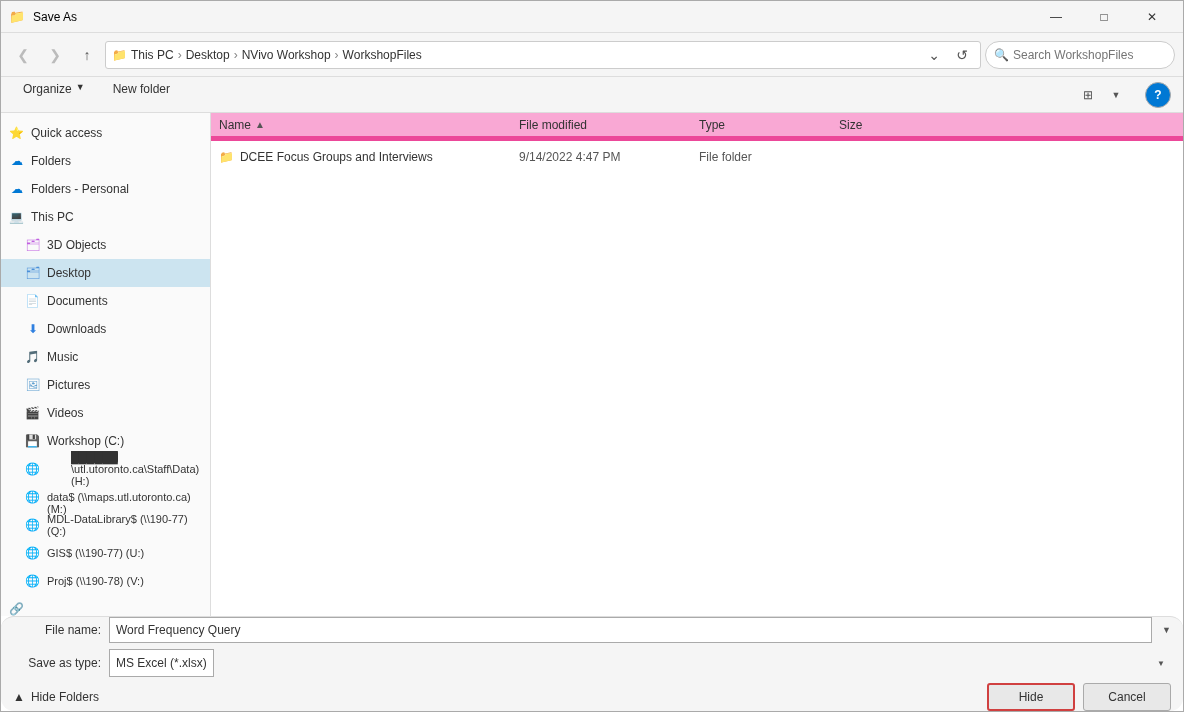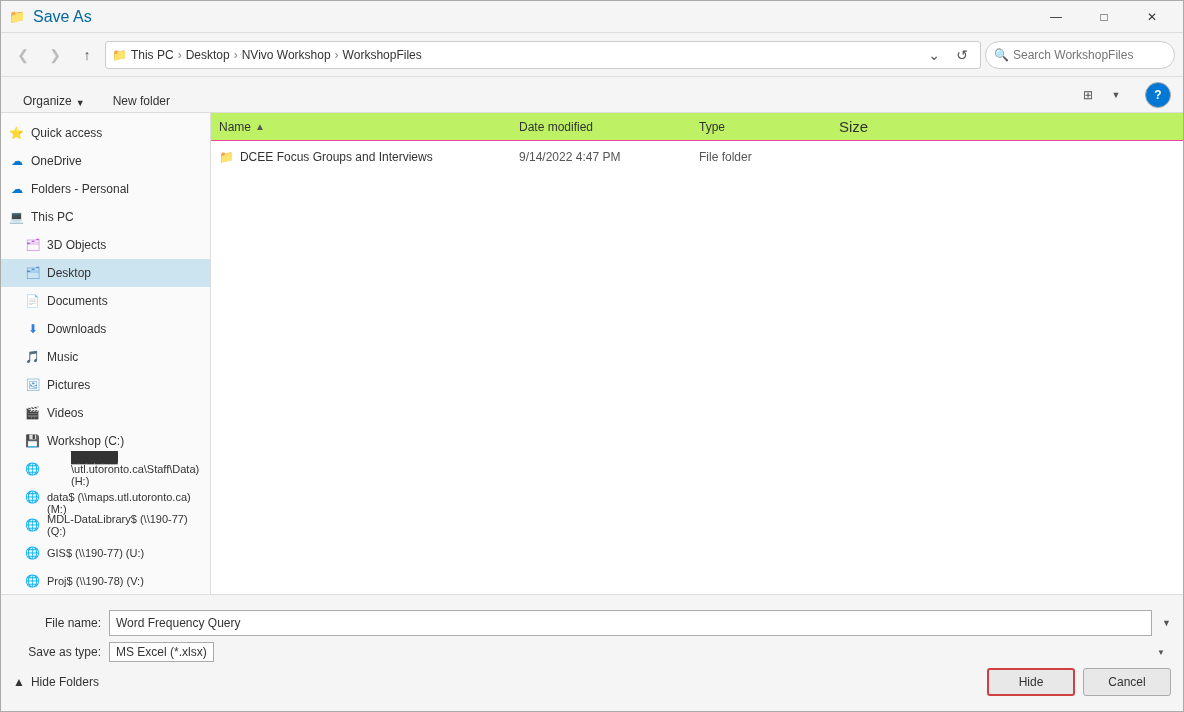--- a/index.html
+++ b/index.html
@@ -28,22 +28,22 @@
       width: 16px;
       height: 16px;
       margin-right: 8px;
       display: flex;
       align-items: center;
       justify-content: center;
       color: #f0a000;
     }
     .title-bar-title {
       flex: 1;
-      font-size: 16px;
-      color: #0369a1;
+      font-size: 12px;
+      color: #000000;
     }
     .title-bar-controls {
       display: flex;
       gap: 2px;
     }
     .title-bar-btn {
       width: 46px;
       height: 32px;
       border: none;
       background: transparent;
@@ -142,21 +142,21 @@
     }
     .toolbar-btn {
       height: 26px;
       padding: 0 10px;
       border: none;
       background: transparent;
       cursor: pointer;
       font-size: 12px;
       color: #333;
       display: flex;
-      align-items: flex-end;
+      align-items: flex-start;
       gap: 4px;
       border-radius: 3px;
     }
 
     .content-area {
       flex: 1;
       display: flex;
       overflow: hidden;
     }
 
@@ -197,30 +197,30 @@
 
     .main-panel {
       flex: 1;
       display: flex;
       flex-direction: column;
       overflow: hidden;
     }
 
     .column-header {
       height: 28px;
-      background: #bef264;
-      border-bottom: 1px solid #ec4899;
+      background: #f9a8d4;
+      border-bottom: 5px solid #ec4899;
       display: flex;
       align-items: center;
       padding: 0 8px;
     }
     .col-name { width: 300px; font-size: 12px; color: #333; display: flex; align-items: center; gap: 4px; }
     .col-date { width: 180px; font-size: 12px; color: #333; }
     .col-type { width: 140px; font-size: 12px; color: #333; }
-    .col-size { width: 100px; font-size: 15px; color: #333; }
+    .col-size { width: 100px; font-size: 12px; color: #333; }
 
     .file-list {
       flex: 1;
       overflow-y: auto;
       background: white;
       padding: 2px 0;
     }
     .file-row {
       height: 28px;
       display: flex;
@@ -230,21 +230,22 @@
       font-size: 12px;
     }
     .file-name { width: 300px; display: flex; align-items: center; gap: 6px; color: #333; }
     .file-date { width: 180px; color: #555; }
     .file-type { width: 140px; color: #555; }
     .file-size { width: 100px; color: #555; }
 
     .footer {
       border-top: 1px solid #ddd;
       background: #f5f5f5;
-      padding: 15px 12px;
+      padding: 0 12px;
+      border-radius: 13px;
     }
     .footer-row {
       display: flex;
       align-items: center;
       margin-bottom: 6px;
       gap: 8px;
     }
     .footer-label {
       width: 88px;
       text-align: right;
@@ -255,21 +256,21 @@
       flex: 1;
       height: 26px;
       border: 1px solid #aaa;
       padding: 0 6px;
       font-size: 12px;
       color: #333;
       background: white;
     }
     .footer-select {
       flex: 1;
-      height: 20px;
+      height: 28px;
       border: 1px solid #aaa;
       padding: 0 6px;
       font-size: 12px;
       color: #333;
       background: white;
       appearance: none;
       -webkit-appearance: none;
       cursor: pointer;
     }
     .select-wrapper {
@@ -420,21 +421,21 @@
 
   <div class="content-area">
 
     <div class="sidebar">
       <div class="sidebar-item">
         <div class="sidebar-item-icon icon-quick-access">⭐</div>
         <span>Quick access</span>
       </div>
       <div class="sidebar-item">
         <div class="sidebar-item-icon icon-onedrive">☁</div>
-        <span>OneDrive</span>
+        <span>Folders</span>
       </div>
       <div class="sidebar-item">
         <div class="sidebar-item-icon icon-onedrive">☁</div>
         <span>Folders - Personal</span>
       </div>
       <div class="sidebar-item">
         <div class="sidebar-item-icon icon-this-pc">💻</div>
         <span>This PC</span>
       </div>
       <div class="sidebar-item indent1">
@@ -499,21 +500,21 @@
     </div>
 
     <div class="main-panel">
 
       <div class="column-header">
         <div class="col-name">
           <span>Name</span>
           <span class="sort-arrow">▲</span>
         </div>
         <div class="col-date">
-          <span>Date modified</span>
+          <span>File modified</span>
         </div>
         <div class="col-type">
           <span>Type</span>
         </div>
         <div class="col-size">
           <span>Size</span>
         </div>
       </div>
 
       <div class="file-list">

